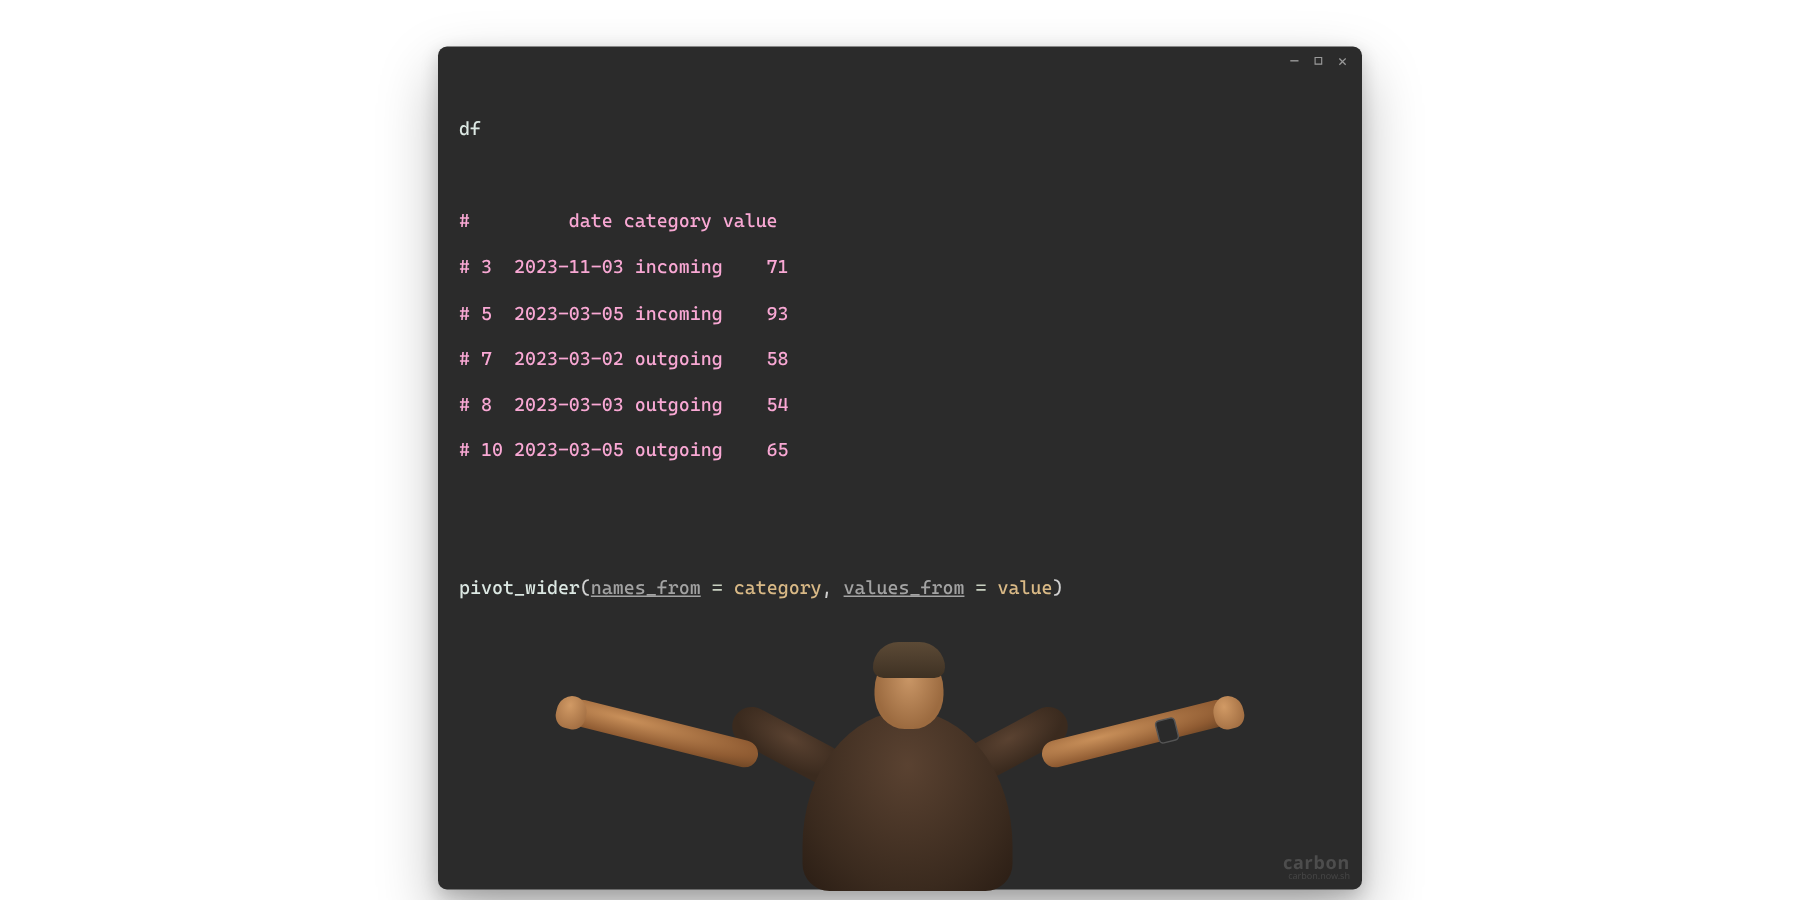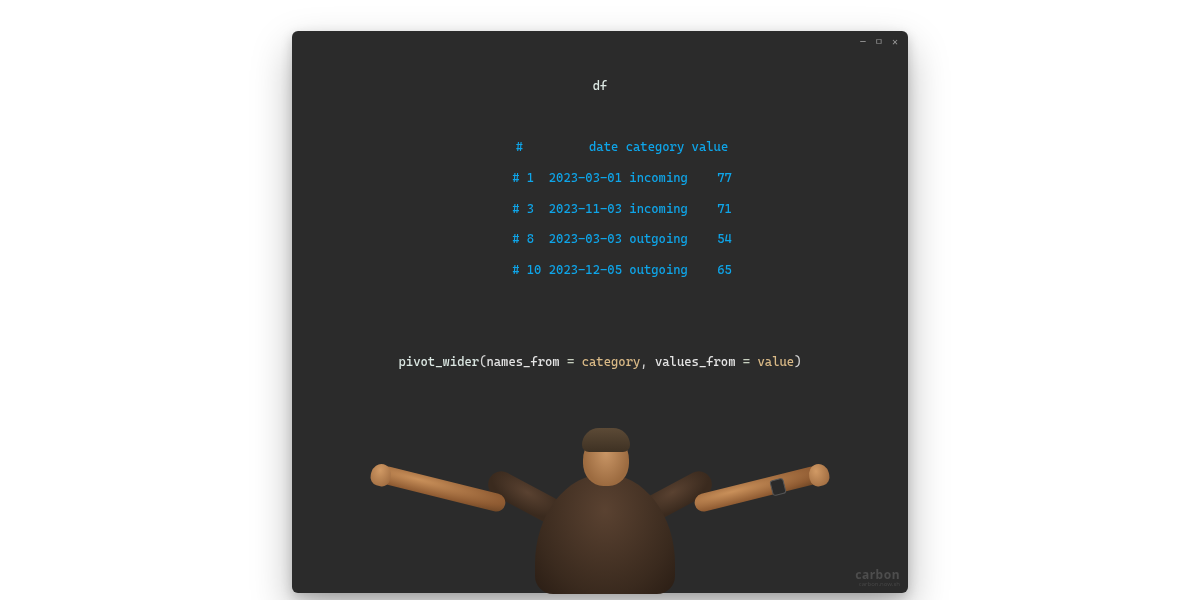--- a/index.html
+++ b/index.html
@@ -50,25 +50,25 @@
     top: 32px;
     right: 14px;
     font-size: 12.5px;
     line-height: 15.3px;
     white-space: pre;
     color: #c8d0c0;
   }
   .tok-cmd   { color: #dce8e3; }          
   .tok-pipe  { color: #9fb8c4; }          
   .tok-paren { color: #d0d0d0; }
-  .tok-arg   { color: #e5e5e5; }          
+  .tok-arg   { color: #a3a3a3; text-decoration: underline; }          
   .tok-eq    { color: #c8d0c0; }
   .tok-val   { color: #d9b986; }          
-  .tok-cmt   { color: #0ea5e9; margin-left: 44px; }          
-  .row { display: block; text-align: center; }
+  .tok-cmt   { color: #f9a8d4; }          
+  .row { display: block; }
   .watermark {
     position: absolute;
     right: 8px;
     bottom: 6px;
     text-align: right;
     color: #4d4d4d;
     font-family: -apple-system, system-ui, sans-serif;
     line-height: 1;
   }
   .watermark .line1 { font-weight: 700; font-size: 12px; letter-spacing: 0.5px; }
@@ -161,24 +161,25 @@
     <div class="window-chrome">
       <span>—</span>
       <span>□</span>
       <span>✕</span>
     </div>
 
     <div class="term">
 <span class="row"><span class="tok-cmd">df</span></span>
 <span class="row"> </span>
 <span class="row tok-cmt">#         date category value</span>
-<span class="row tok-cmt"># 1  2023-03-01 incoming    77</span>
 <span class="row tok-cmt"># 3  2023-11-03 incoming    71</span>
+<span class="row tok-cmt"># 5  2023-03-05 incoming    93</span>
+<span class="row tok-cmt"># 7  2023-03-02 outgoing    58</span>
 <span class="row tok-cmt"># 8  2023-03-03 outgoing    54</span>
-<span class="row tok-cmt"># 10 2023-12-05 outgoing    65</span>
+<span class="row tok-cmt"># 10 2023-03-05 outgoing    65</span>
 <span class="row"> </span>
 <span class="row"> </span>
 <span class="row"><span class="tok-cmd">pivot_wider</span><span class="tok-paren">(</span><span class="tok-arg">names_from</span><span class="tok-eq"> = </span><span class="tok-val">category</span><span class="tok-paren">, </span><span class="tok-arg">values_from</span><span class="tok-eq"> = </span><span class="tok-val">value</span><span class="tok-paren">)</span></span>
 
 
 
 
 
 
 

